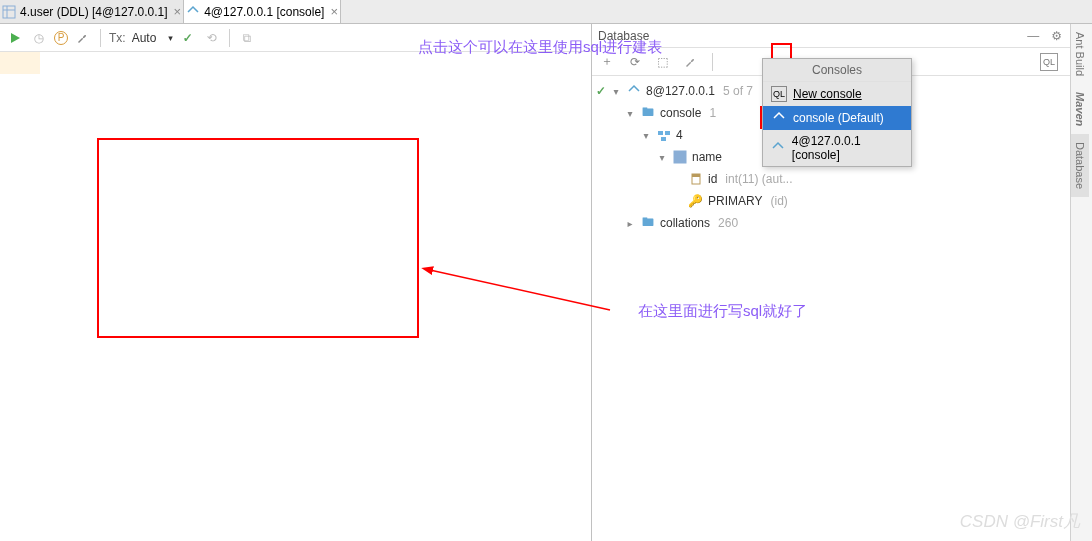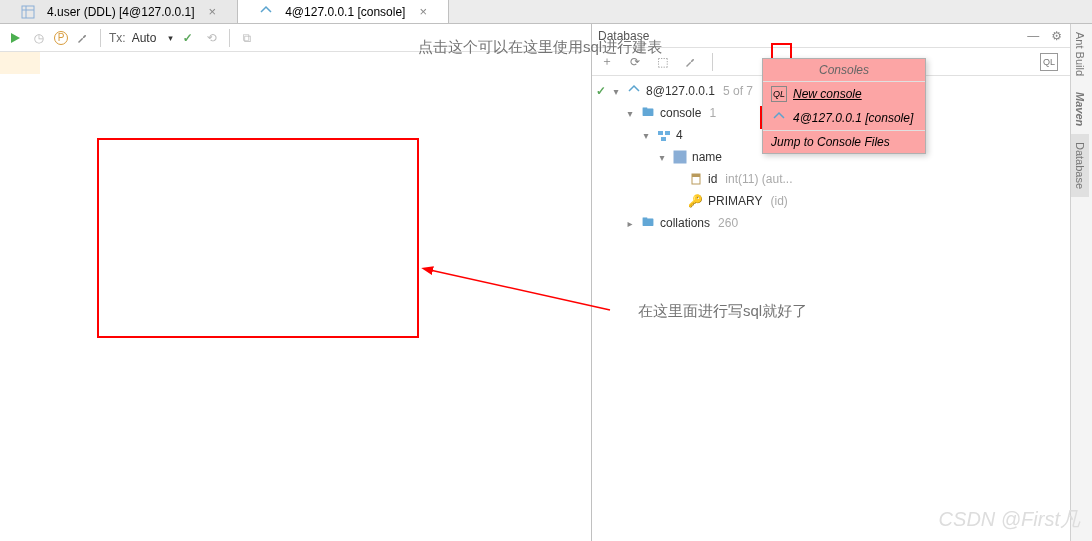--- a/index.html
+++ b/index.html
@@ -1,19 +1,19 @@
 <!DOCTYPE html>
 <html><head>
   <meta charset="utf-8">
   <style>
     * { box-sizing: border-box; margin: 0; padding: 0; font-family: "Segoe UI", Arial, sans-serif; font-size: 12px; }
     body { background: #fff; width: 1092px; height: 541px; position: relative; overflow: hidden; }
     
     .top-tabs { display: flex; height: 24px; border-bottom: 1px solid #c0c0c0; background: #ececec; }
-    .tab { display: flex; align-items: center; padding: 0 21px; border-right: 1px solid #c0c0c0; background: #e8e8e8; gap: 12px; }
+    .tab { display: flex; align-items: center; padding: 0 2px; border-right: 1px solid #c0c0c0; background: #e8e8e8; gap: 4px; }
     .tab.active { background: #fff; }
     .tab-close { color: #888; font-size: 13px; cursor: pointer; margin-left: 2px; }
     .tab-icon { width: 14px; height: 14px; display: inline-flex; align-items: center; justify-content: center; }
     
     .main-layout { display: flex; height: calc(100% - 24px); }
     .editor-panel { flex: 1; display: flex; flex-direction: column; border-right: 1px solid #c0c0c0; position: relative; }
     .toolbar { display: flex; align-items: center; height: 28px; border-bottom: 1px solid #e0e0e0; padding: 0 6px; gap: 6px; }
     .tb-btn { width: 18px; height: 18px; display: inline-flex; align-items: center; justify-content: center; color: #666; }
     .tb-sep { width: 1px; height: 18px; background: #d0d0d0; margin: 0 2px; }
     .tx-label { color: #666; }
@@ -32,34 +32,34 @@
     .tree-row { display: flex; align-items: center; height: 22px; gap: 4px; }
     .tree-indent { display: inline-block; }
     .chev { width: 12px; color: #888; font-size: 10px; text-align: center; }
     .tree-icon { width: 16px; height: 16px; display: inline-flex; align-items: center; justify-content: center; }
     .tree-label { color: #333; }
     .tree-meta { color: #aaa; margin-left: 4px; }
     
     .folder-icon { color: #62a7d6; }
     .table-icon svg rect { fill: #8aaed6; }
     
-    .popup-menu { position: absolute; top: 58px; left: 762px; width: 164px; background: #fca5a5; border: 1px solid #b0b0b0; box-shadow: 2px 2px 6px rgba(0,0,0,0.2); z-index: 100; font-style: italic; }
+    .popup-menu { position: absolute; top: 58px; left: 762px; width: 150px; background: #e5e5e5; border: 1px solid #b0b0b0; box-shadow: 2px 2px 6px rgba(0,0,0,0.2); z-index: 100; }
     .popup-title { text-align: center; padding: 4px 0; color: #666; border-bottom: 1px solid #e0e0e0; }
     .popup-item { display: flex; align-items: center; padding: 4px 8px; gap: 6px; }
     .popup-item.sel { background: #2f7ad1; color: #fff; }
     .popup-item.sep-top { border-top: 1px solid #e0e0e0; }
     
     .red-highlight { position: absolute; border: 2px solid red; pointer-events: none; }
-    .red-text { position: absolute; color: #737373; font-size: 15px; pointer-events: none; }
+    .red-text { position: absolute; color: #8b5cf6; font-size: 15px; pointer-events: none; }
     .arrow-svg { position: absolute; pointer-events: none; }
     
     .sidebar-right { position: absolute; right: 0; top: 24px; width: 22px; height: calc(100% - 24px); border-left: 1px solid #d0d0d0; background: #f4f4f4; }
     .side-label { writing-mode: vertical-rl; color: #777; padding: 8px 3px; font-size: 11px; }
     
-    .watermark { position: absolute; right: 12px; bottom: 8px; color: #ddd; font-size: 20px; font-style: italic; text-align: center; }
+    .watermark { position: absolute; right: 12px; bottom: 8px; color: #ddd; font-size: 17px; font-style: italic; text-align: center; }
     .check-mark { color: #5aa75a; font-weight: bold; }
   </style>
 </head>
 <body>
 
 <div class="top-tabs">
   <div class="tab">
     <span class="tab-icon">
       <svg width="14" height="14">
           <rect x="1" y="1" width="12" height="12" fill="none" stroke="#8aaed6"></rect>
@@ -216,30 +216,35 @@
   <div class="side-label" style="font-weight:bold; font-style:italic;">Maven</div>
   <div class="side-label" style="background:#e0e0e0;">Database</div>
 </div>
 
 <div class="popup-menu">
   <div class="popup-title">Consoles</div>
   <div class="popup-item">
     <span class="tree-icon" style="font-size:9px; border:1px solid #888; padding:0 1px;">QL</span>
     <span style="text-decoration:underline;">New console</span>
   </div>
+  <div class="popup-item sel">
+    <span class="tree-icon">
+        <svg width="14" height="14">
+          <path d="M2 7 L7 2 L12 7" fill="none" stroke="#fff" stroke-width="1.5"></path>
+        </svg>
+      </span>
+    <span>console (Default)</span>
+  </div>
   <div class="popup-item">
     <span class="tree-icon">
         <svg width="14" height="14">
           <path d="M2 7 L7 2 L12 7" fill="none" stroke="#5ba4cf" stroke-width="1.5"></path>
         </svg>
       </span>
     <span>4@127.0.0.1 [console]</span>
-  </div>
-  <div class="popup-item sep-top">
-    <span>Jump to Console Files</span>
   </div>
 </div>
 
 <div class="red-highlight" style="top:43px; left:771px; width:21px; height:19px;"></div>
 <div class="red-highlight" style="top:106px; left:760px; width:152px; height:23px;"></div>
 <div class="red-highlight" style="top:138px; left:97px; width:322px; height:200px;"></div>
 <div class="red-text" style="top:38px; left:418px;">点击这个可以在这里使用sql进行建表</div>
 <div class="red-text" style="top:302px; left:638px;">在这里面进行写sql就好了</div>
 <svg class="arrow-svg" style="top:260px; left:420px;" width="200" height="60">
   <defs>

